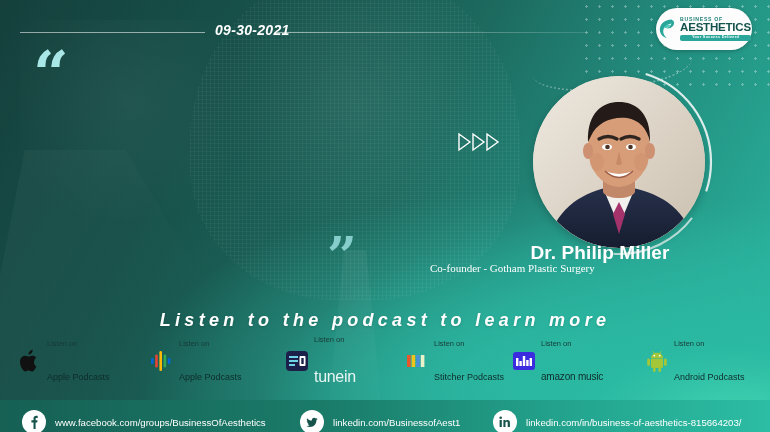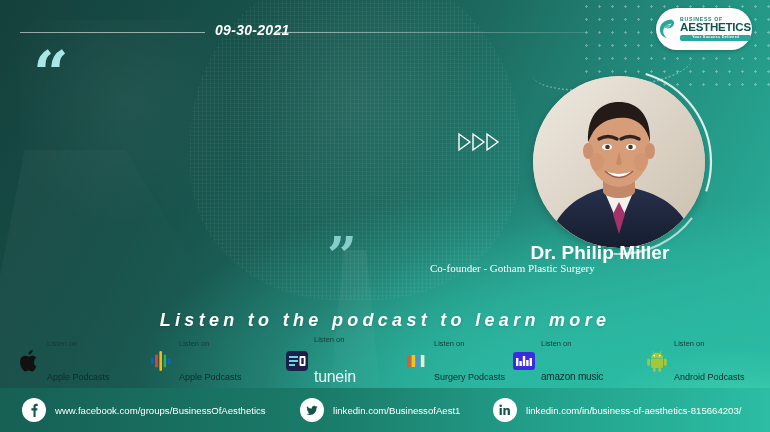--- a/index.html
+++ b/index.html
@@ -103,21 +103,21 @@
        font-size:18px;font-weight:700;font-style:italic;letter-spacing:4.3px;
        text-shadow:0 1px 3px rgba(0,0,0,.15);}
   
   .badges{position:absolute;left:0;top:347px;width:770px;height:30px;}
   .badge{position:absolute;display:flex;align-items:center;gap:5px;height:28px;}
   .badge .bicon{width:24px;height:24px;flex:0 0 auto;position:relative;}
   .badge .btxt{display:flex;flex-direction:column;line-height:1.12;}
   .badge .b1{font-size:7.5px;color:#173a38;font-weight:400;}
   .badge .b2{font-size:9px;color:#0e2c2a;font-weight:400;margin-top:23px;}
   
-  .footer{position:absolute;left:0;bottom:0;width:770px;height:44px;
+  .footer{position:absolute;left:0;bottom:0;width:770px;height:32px;
           background:linear-gradient(90deg,#166054 0%,#1a7b69 42%,#23a48e 74%,#2cbda4 100%);margin-top:13px;}
   .fitem{position:absolute;top:10px;display:flex;align-items:center;gap:9px;}
   .fitem .fcircle{width:24px;height:24px;border-radius:50%;background:#fff;
                   display:flex;align-items:center;justify-content:center;flex:0 0 auto;}
   .fitem .furl{color:#ffffff;font-size:9.6px;white-space:nowrap;}
 </style>
 </head>
 <body>
 
 <div class="card">
@@ -278,21 +278,21 @@
       <span class="bicon">
         <svg width="24" height="24" viewBox="0 0 24 24" aria-hidden="true">
           <rect x="2" y="6" width="3.6" height="12" fill="#e8562a"></rect>
           <rect x="6.6" y="6" width="3.6" height="12" fill="#f0c419"></rect>
           <rect x="11.2" y="6" width="3.6" height="12" fill="#4a90d9"></rect>
           <rect x="15.8" y="6" width="3.6" height="12" fill="#e9f2c9"></rect>
         </svg>
       </span>
       <span class="btxt">
         <span class="b1">Listen on</span>
-        <span class="b2">Surgery Podcasts</span>
+        <span class="b2">Stitcher Podcasts</span>
       </span>
     </div>
 
     <div class="badge" style="left:512px;">
       <span class="bicon">
         <svg width="24" height="24" viewBox="0 0 24 24" aria-hidden="true">
           <rect x="1" y="3" width="22" height="18" rx="3" fill="#3b2ce0"></rect>
           <rect x="4" y="9" width="2.4" height="8" fill="#fff"></rect>
           <rect x="7.4" y="12" width="2.4" height="5" fill="#fff"></rect>
           <rect x="10.8" y="7" width="2.4" height="10" fill="#fff"></rect>

